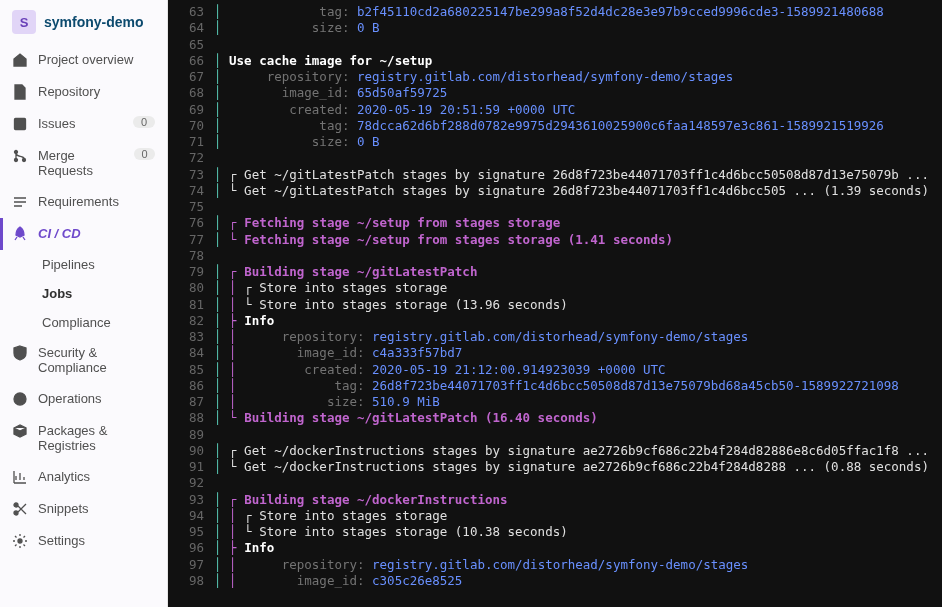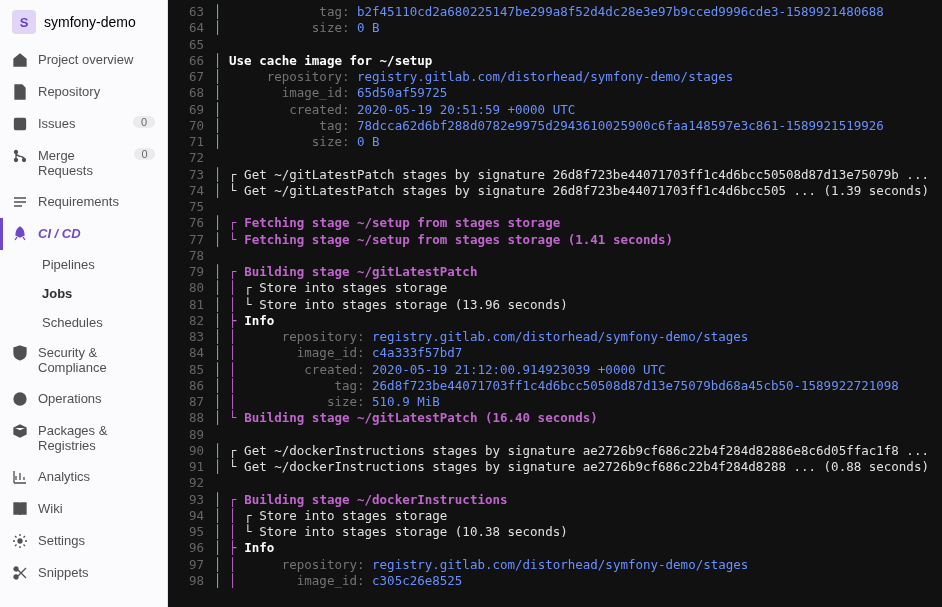--- a/index.html
+++ b/index.html
@@ -31,21 +31,21 @@
       height: 24px;
       background: #e1d5f7;
       color: #6940b8;
       border-radius: 4px;
       display: flex;
       align-items: center;
       justify-content: center;
       font-weight: 600;
       font-size: 13px;
     }
-    .project-name { font-weight: 400; font-size: 14px; color: #000000; }
+    .project-name { font-weight: 700; font-size: 14px; color: #0c4a6e; }
     .nav-item {
       display: flex;
       align-items: flex-start;
       padding: 8px 12px;
       gap: 10px;
       color: #505050;
       cursor: pointer;
       font-size: 13px;
     }
     .nav-item.active { 
@@ -171,21 +171,21 @@
     <span class="nav-icon">
         <svg viewBox="0 0 16 16" fill="none" stroke-width="1.3">
           <path d="M8 1c3 2 4 5 4 8l-4 2-4-2c0-3 1-6 4-8zM5 11l-2 3M11 11l2 3"></path>
         </svg>
       </span>
     <span>CI / CD</span>
   </div>
   <div class="sub-items">
     <div class="sub-item">Pipelines</div>
     <div class="sub-item active">Jobs</div>
-    <div class="sub-item">Schedules</div>
+    <div class="sub-item">Compliance</div>
   </div>
   <div class="nav-item">
     <span class="nav-icon">
         <svg viewBox="0 0 16 16" fill="none" stroke-width="1.3">
           <path d="M8 1l6 2v5c0 4-3 6-6 7-3-1-6-3-6-7V3z"></path>
         </svg>
       </span>
     <span>Security &amp; Compliance</span>
   </div>
   <div class="nav-item">
@@ -205,47 +205,39 @@
       </span>
     <span>Packages &amp; Registries</span>
   </div>
   <div class="nav-item">
     <span class="nav-icon">
         <svg viewBox="0 0 16 16" fill="none" stroke-width="1.3">
           <path d="M2 14V2M2 14h12M4 11V7M8 11V4M12 11V8"></path>
         </svg>
       </span>
     <span>Analytics</span>
-  </div>
-  <div class="nav-item">
-    <span class="nav-icon">
-        <svg viewBox="0 0 16 16" fill="none" stroke-width="1.3">
-          <path d="M2 2h5c1 0 1 1 1 1v11s0-1-1-1H2zM14 2H9c-1 0-1 1-1 1v11s0-1 1-1h5z"></path>
-        </svg>
-      </span>
-    <span>Wiki</span>
-  </div>
-  <div class="nav-item">
-    <span class="nav-icon">
-        <svg viewBox="0 0 16 16" fill="none" stroke-width="1.3">
-          <circle cx="8" cy="8" r="2"></circle>
-          <path d="M8 1v2M8 13v2M1 8h2M13 8h2M3 3l1.5 1.5M11.5 11.5L13 13M13 3l-1.5 1.5M4.5 11.5L3 13"></path>
-        </svg>
-      </span>
-    <span>Settings</span>
   </div>
   <div class="nav-item">
     <span class="nav-icon">
         <svg viewBox="0 0 16 16" fill="none" stroke-width="1.3">
           <circle cx="4" cy="4" r="2"></circle>
           <circle cx="4" cy="12" r="2"></circle>
           <path d="M6 5l8 8M6 11l8-8"></path>
         </svg>
       </span>
     <span>Snippets</span>
+  </div>
+  <div class="nav-item">
+    <span class="nav-icon">
+        <svg viewBox="0 0 16 16" fill="none" stroke-width="1.3">
+          <circle cx="8" cy="8" r="2"></circle>
+          <path d="M8 1v2M8 13v2M1 8h2M13 8h2M3 3l1.5 1.5M11.5 11.5L13 13M13 3l-1.5 1.5M4.5 11.5L3 13"></path>
+        </svg>
+      </span>
+    <span>Settings</span>
   </div>
 </div>
 
 <div class="log-viewer" id="log-viewer">
     <div class="log-line"><span class="ln">63</span><span class="lc"><span class="cy">│             </span><span class="ye">tag: </span><span class="bl">b2f45110cd2a680225147be299a8f52d4dc28e3e97b9cced9996cde3-1589921480688</span></span></div>
     <div class="log-line"><span class="ln">64</span><span class="lc"><span class="cy">│            </span><span class="ye">size: </span><span class="bl">0 B</span></span></div>
     <div class="log-line"><span class="ln">65</span><span class="lc"></span></div>
     <div class="log-line"><span class="ln">66</span><span class="lc"><span class="cy">│ </span><span class="bw">Use cache image for ~/setup</span></span></div>
     <div class="log-line"><span class="ln">67</span><span class="lc"><span class="cy">│      </span><span class="ye">repository: </span><span class="bl">registry.gitlab.com/distorhead/symfony-demo/stages</span></span></div>
     <div class="log-line"><span class="ln">68</span><span class="lc"><span class="cy">│        </span><span class="ye">image_id: </span><span class="bl">65d50af59725</span></span></div>

